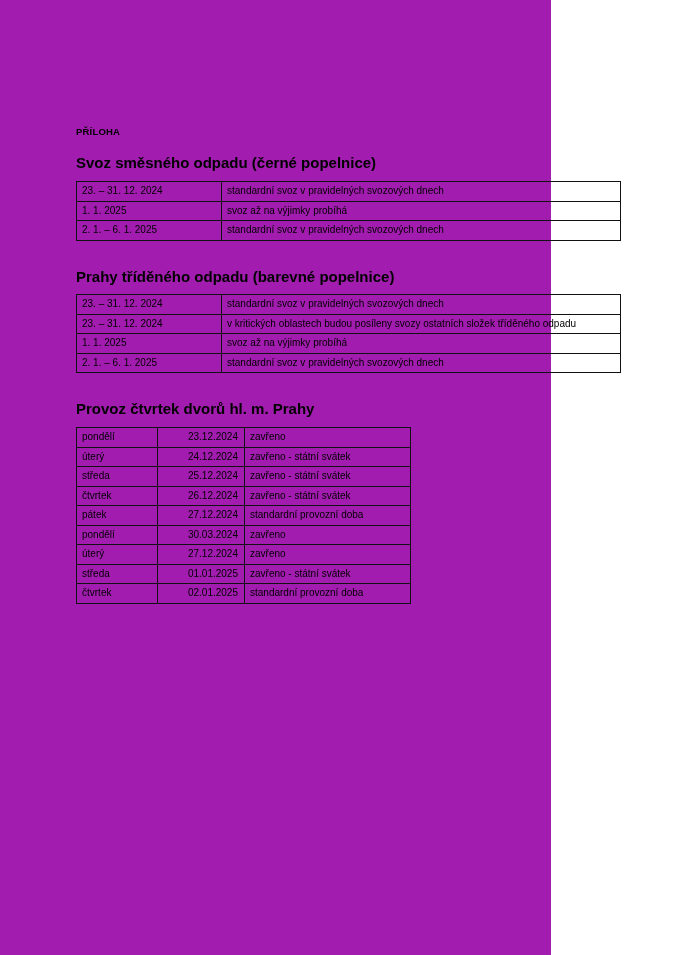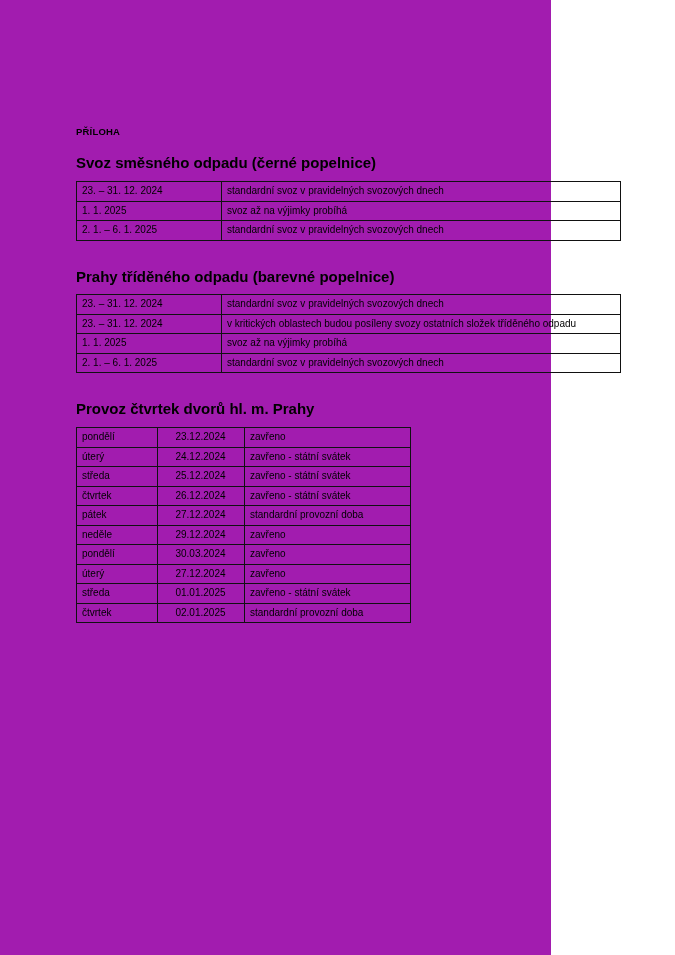--- a/index.html
+++ b/index.html
@@ -78,21 +78,21 @@
 
   
   table.t-yards {
     width: 300px;
   }
   table.t-yards td.c-day {
     width: 70px;
   }
   table.t-yards td.c-date {
     width: 75px;
-    text-align: center;
+    text-align: right;
     padding-right: 6px;
   }
   table.t-yards td.c-note {
     width: 155px;
     margin-left: 16px;
   }
 </style>
 </head>
 <body>
 
@@ -172,25 +172,20 @@
             <td class="c-day">čtvrtek</td>
             <td class="c-date">26.12.2024</td>
             <td class="c-note">zavřeno - státní svátek</td>
           </tr>
           <tr>
             <td class="c-day">pátek</td>
             <td class="c-date">27.12.2024</td>
             <td class="c-note">standardní provozní doba</td>
           </tr>
           <tr>
-            <td class="c-day">neděle</td>
-            <td class="c-date">29.12.2024</td>
-            <td class="c-note">zavřeno</td>
-          </tr>
-          <tr>
             <td class="c-day">pondělí</td>
             <td class="c-date">30.03.2024</td>
             <td class="c-note">zavřeno</td>
           </tr>
           <tr>
             <td class="c-day">úterý</td>
             <td class="c-date">27.12.2024</td>
             <td class="c-note">zavřeno</td>
           </tr>
           <tr>

